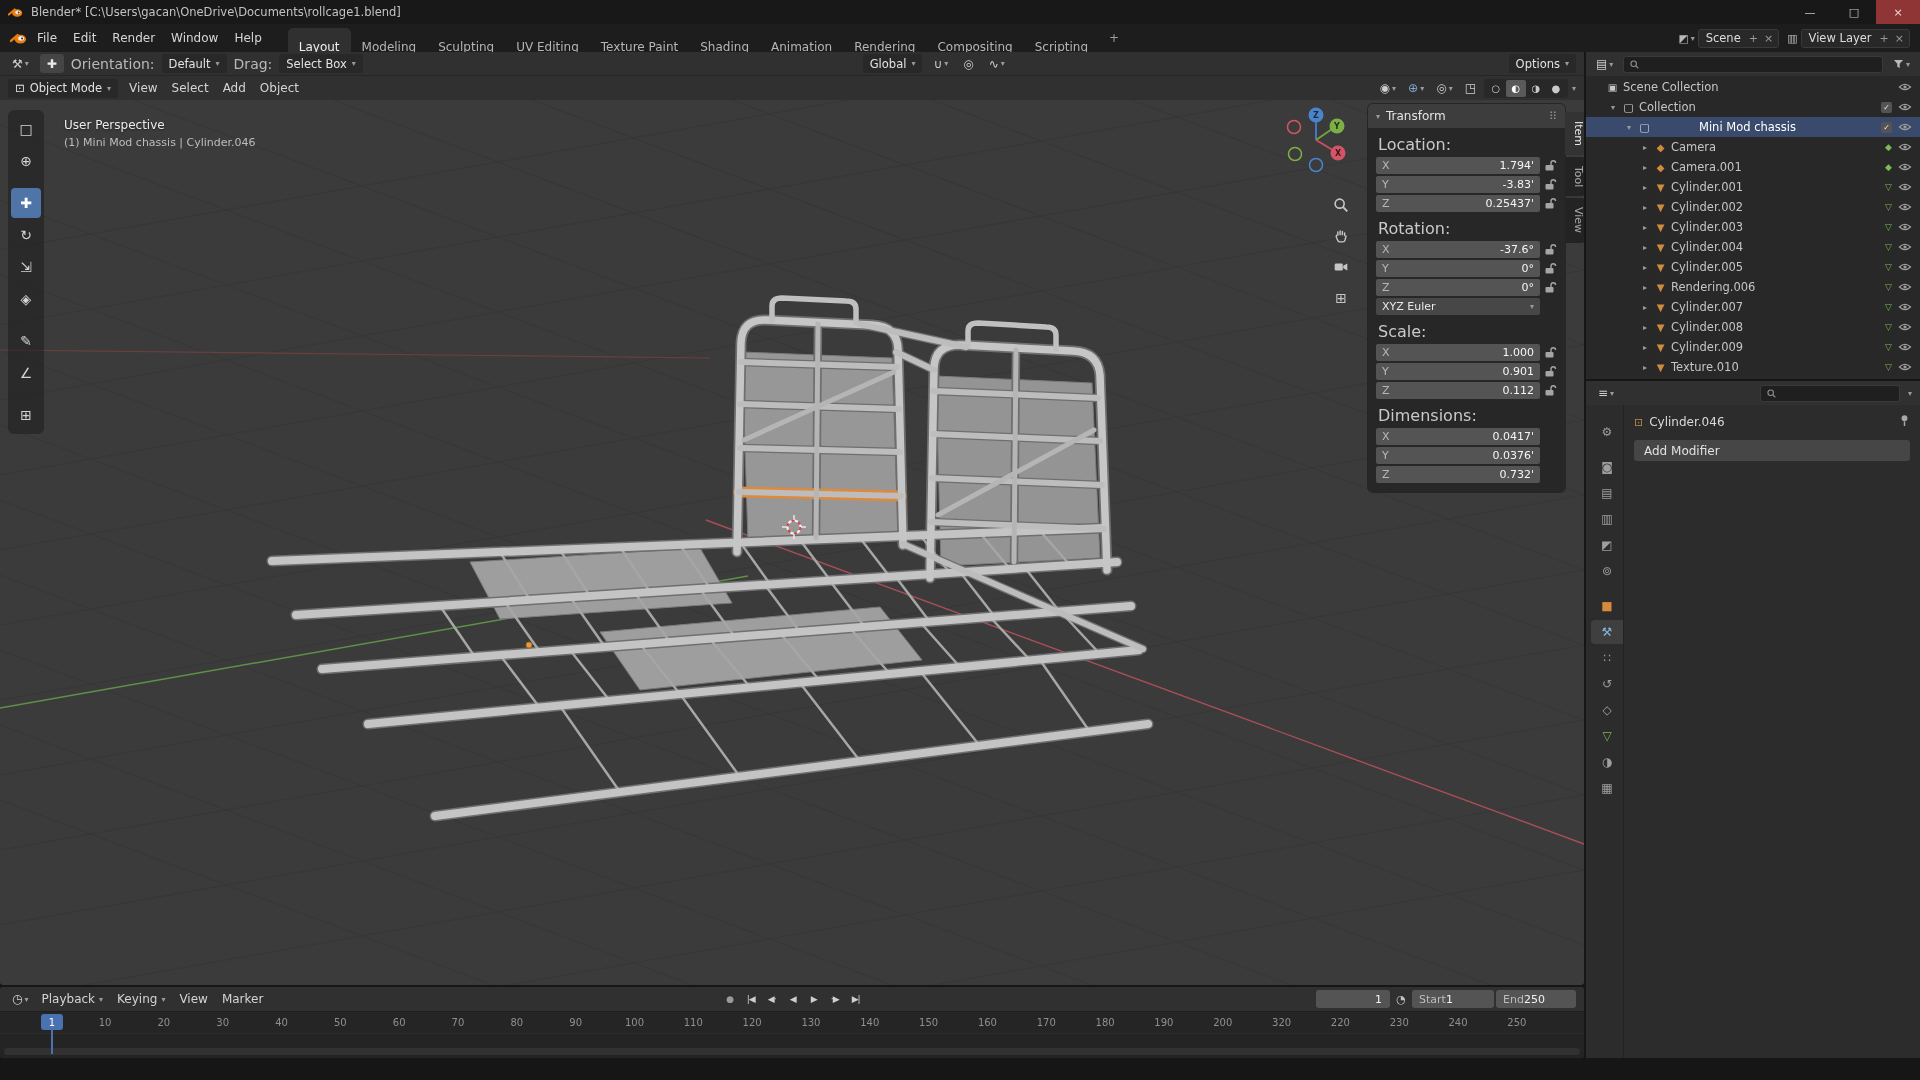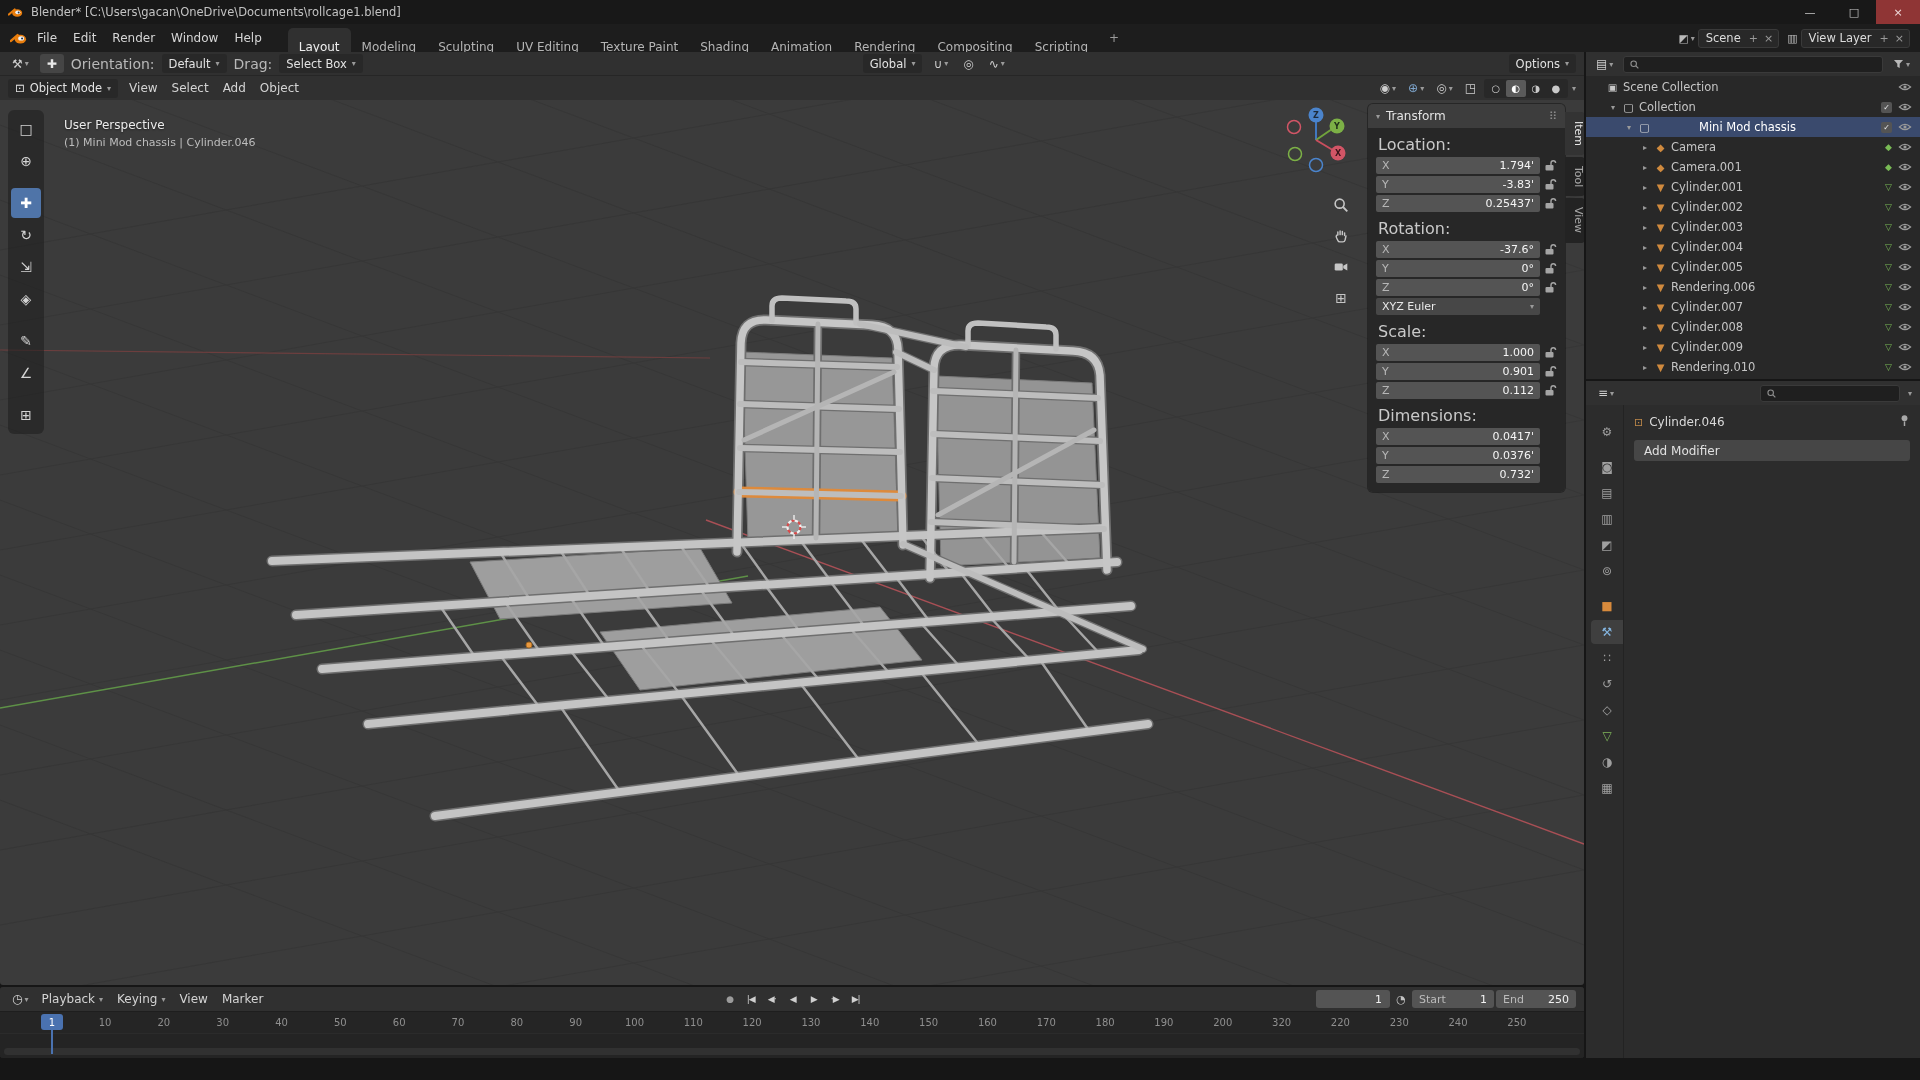--- a/index.html
+++ b/index.html
@@ -102,21 +102,21 @@
     padding:0 8px; gap:2px;}
   .tmenu {display:flex; align-items:center; gap:4px; padding:0 7px; color:#d4d4d4;}
   .tmenu:not(.chevmenu) .chev {display:none;}
   .pb {display:flex; align-items:center; gap:2px;}
   .pbtn {min-width:19px; height:18px; display:flex; align-items:center; justify-content:center;
     color:#cfcfcf; font-size:9px; letter-spacing:-1px;}
   .rec {color:#9b9b9b; font-size:9px; width:18px; text-align:center;}
   .frame-field {width:74px; height:18px; background:#545454; border-radius:3px; display:flex; align-items:center;
     justify-content:flex-end; padding:0 8px; color:#f2f2f2; font-size:11px;}
   .range-field {height:18px; background:#545454; border-radius:3px; display:flex; align-items:center;
-    justify-content:space-between; padding:0 7px; font-size:11px; color:#f2f2f2;}
+    justify-content:flex-start; padding:0 7px; font-size:11px; color:#f2f2f2;}
   .range-field .rl {color:#dcdcdc; opacity:.75;}
   .start {width:82px;} .end {width:80px;}
   .stopwatch {width:18px; text-align:center; color:#c3c3c3; font-size:11px;}
   .ruler {position:absolute; top:24px; left:0; right:0; height:22px; background:#252525; border-top:1px solid #1e1e1e;}
   .ruler-nums {position:absolute; left:105px; right:67px; top:0; height:100%; display:flex;
     justify-content:space-between; align-items:center;}
   .rnum {width:0; display:flex; justify-content:center; font-size:10px; color:#8f8f8f;}
   .rnum i {font-style:normal;}
   .tl-body {position:absolute; top:47px; bottom:0; left:0; right:0; background:#242424; border-radius:0 0 3px 3px;}
   .hscroll {position:absolute; bottom:3px; left:4px; right:4px; height:7px; background:#3d3d3d; border-radius:4px; opacity:.5;}
@@ -1089,21 +1089,21 @@
                 <svg class="eye" width="14" height="10" viewBox="0 0 15 10">
                   <path d="M1.5,5 Q7.5,-0.5 13.5,5 Q7.5,10.5 1.5,5 Z" fill="none" stroke="#9a9a9a" stroke-width="1.3"></path>
                   <circle cx="7.5" cy="5" r="1.7" fill="#9a9a9a"></circle>
                 </svg>
               </span>
             </div>
 
             <div class="orow t-mesh" style="--indent: 3;">
               <span class="arrow">▸</span>
               <span class="oicon">▼</span>
-              <span class="olabel">Rendering.010</span>
+              <span class="olabel">Texture.010</span>
               <span class="oright">
                 <span class="data-icon">▽</span>
 
                 <svg class="eye" width="14" height="10" viewBox="0 0 15 10">
                   <path d="M1.5,5 Q7.5,-0.5 13.5,5 Q7.5,10.5 1.5,5 Z" fill="none" stroke="#9a9a9a" stroke-width="1.3"></path>
                   <circle cx="7.5" cy="5" r="1.7" fill="#9a9a9a"></circle>
                 </svg>
               </span>
             </div>
           </div>

